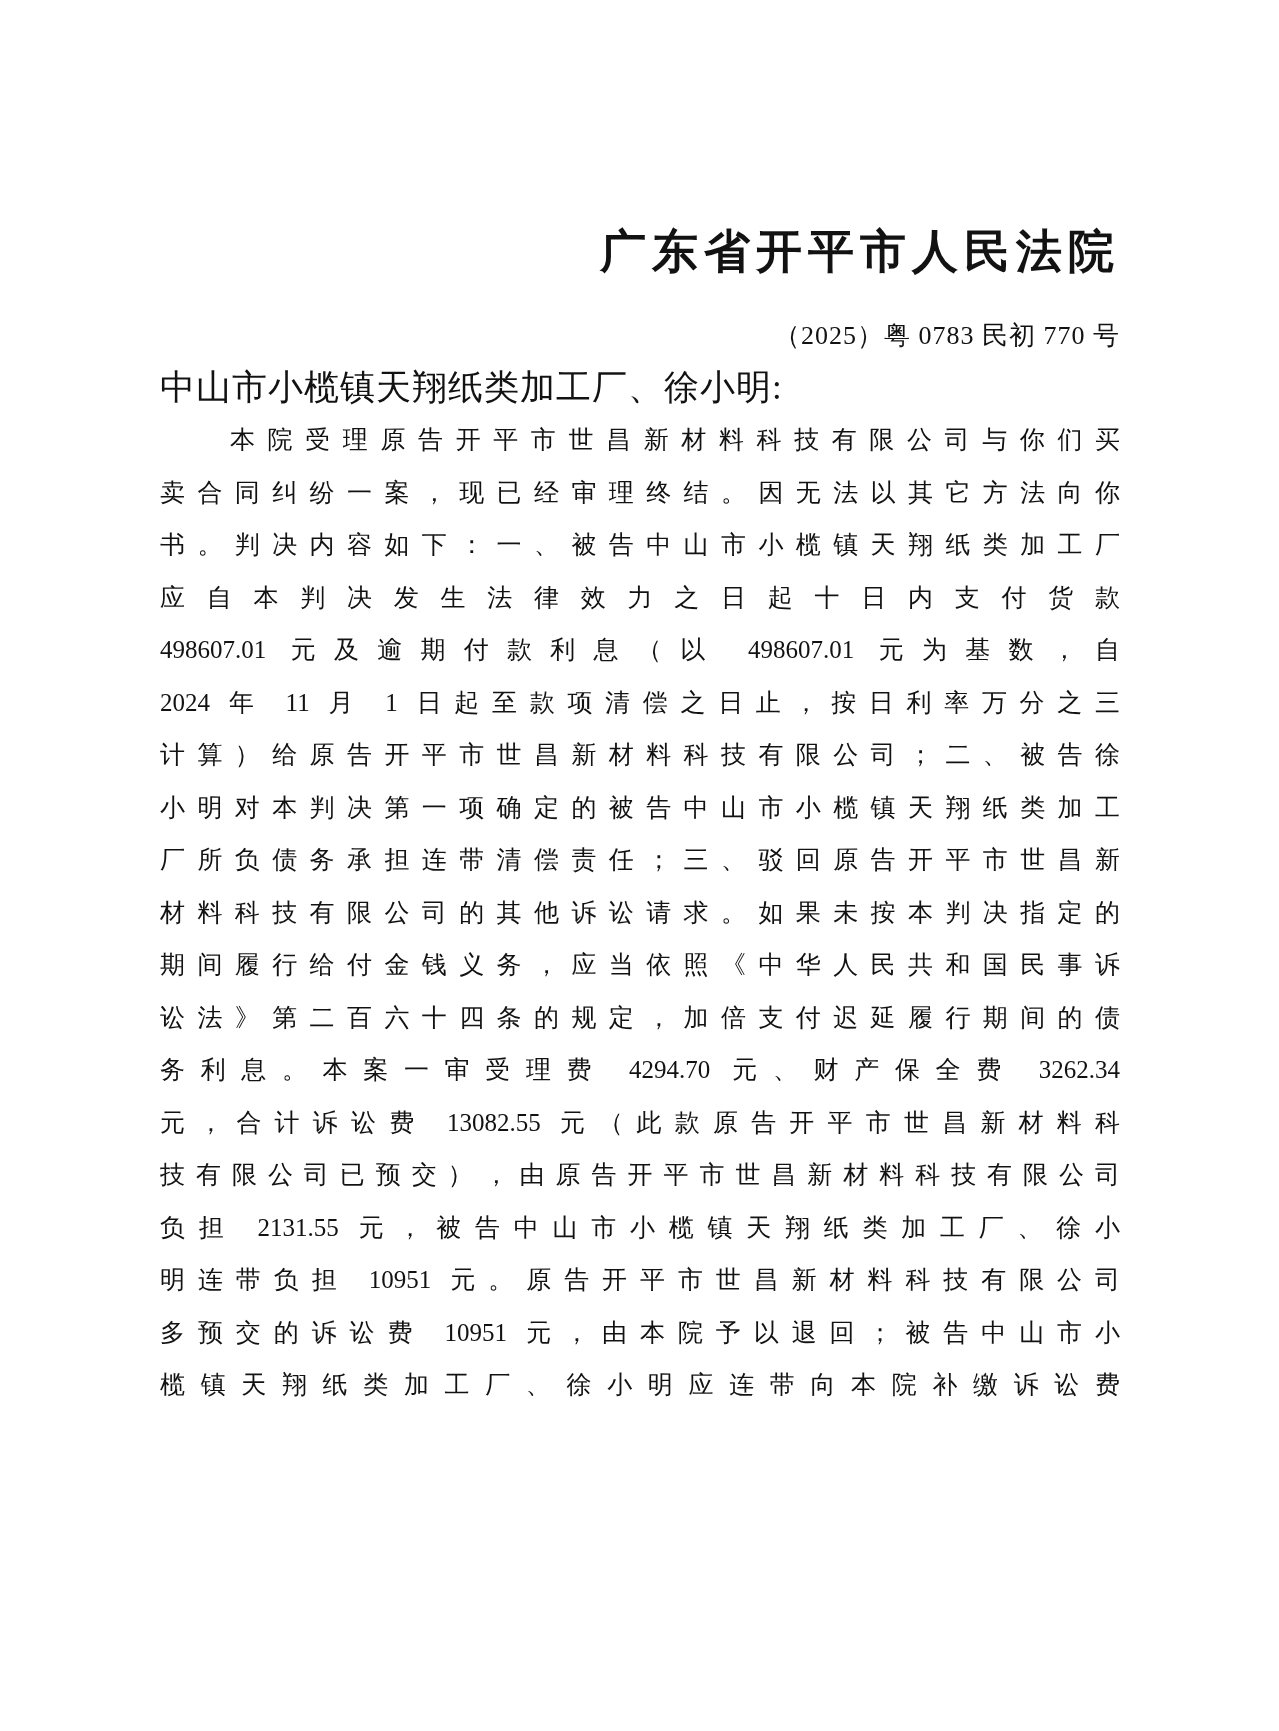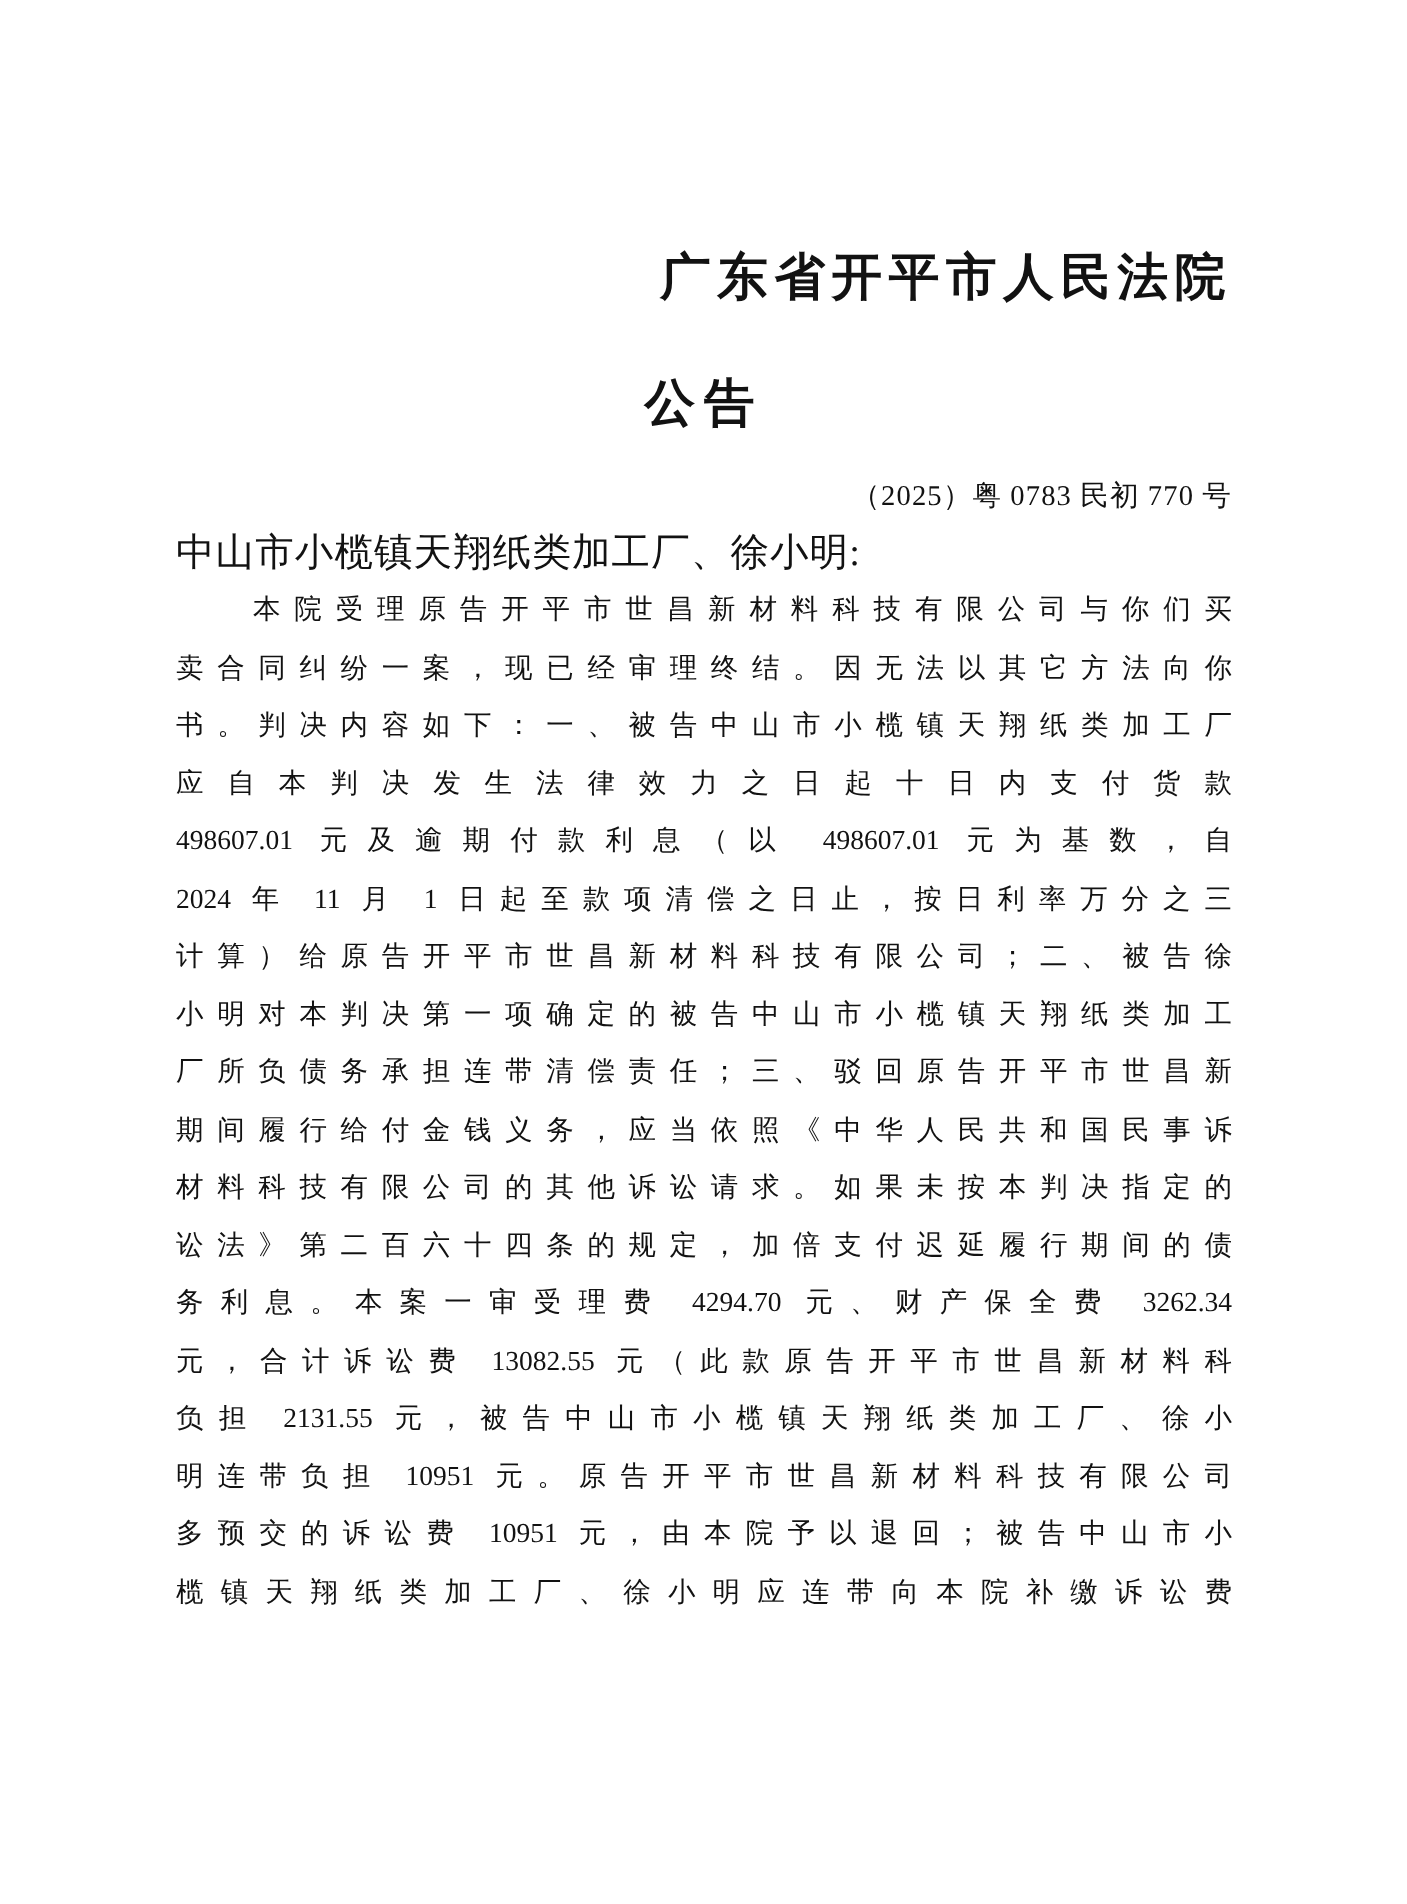--- a/index.html
+++ b/index.html
@@ -67,35 +67,35 @@
   .indent {
     text-indent: 70px;
   }
 </style>
 </head>
 <body>
 
 <div class="page">
   <div class="content">
     <div class="court-name">广东省开平市人民法院</div>
-    <div class="doc-type">公告</div>
     <div class="case-number">（2025）粤 0783 民初 770 号</div>
     <div class="recipient">中山市小榄镇天翔纸类加工厂、徐小明:</div>
     <div class="body-line indent">本院受理原告开平市世昌新材料科技有限公司与你们买</div>
     <div class="body-line">卖合同纠纷一案，现已经审理终结。因无法以其它方法向你</div>
     <div class="body-line">书。判决内容如下：一、被告中山市小榄镇天翔纸类加工厂</div>
     <div class="body-line">应自本判决发生法律效力之日起十日内支付货款</div>
     <div class="body-line">498607.01 元及逾期付款利息（以 498607.01 元为基数，自</div>
     <div class="body-line">2024 年 11 月 1 日起至款项清偿之日止，按日利率万分之三</div>
     <div class="body-line">计算）给原告开平市世昌新材料科技有限公司；二、被告徐</div>
     <div class="body-line">小明对本判决第一项确定的被告中山市小榄镇天翔纸类加工</div>
     <div class="body-line">厂所负债务承担连带清偿责任；三、驳回原告开平市世昌新</div>
+    <div class="body-line">材料科技有限公司的其他诉讼请求。如果未按本判决指定的</div>
     <div class="body-line">期间履行给付金钱义务，应当依照《中华人民共和国民事诉</div>
-    <div class="body-line">材料科技有限公司的其他诉讼请求。如果未按本判决指定的</div>
     <div class="body-line">讼法》第二百六十四条的规定，加倍支付迟延履行期间的债</div>
     <div class="body-line">务利息。本案一审受理费 4294.70 元、财产保全费 3262.34</div>
     <div class="body-line">元，合计诉讼费 13082.55 元（此款原告开平市世昌新材料科</div>
+    <div class="body-line">技有限公司已预交），由原告开平市世昌新材料科技有限公司</div>
     <div class="body-line">负担 2131.55 元，被告中山市小榄镇天翔纸类加工厂、徐小</div>
     <div class="body-line">明连带负担 10951 元。原告开平市世昌新材料科技有限公司</div>
     <div class="body-line">多预交的诉讼费 10951 元，由本院予以退回；被告中山市小</div>
     <div class="body-line">榄镇天翔纸类加工厂、徐小明应连带向本院补缴诉讼费</div>
   </div>
 </div>
 
 </body></html>

